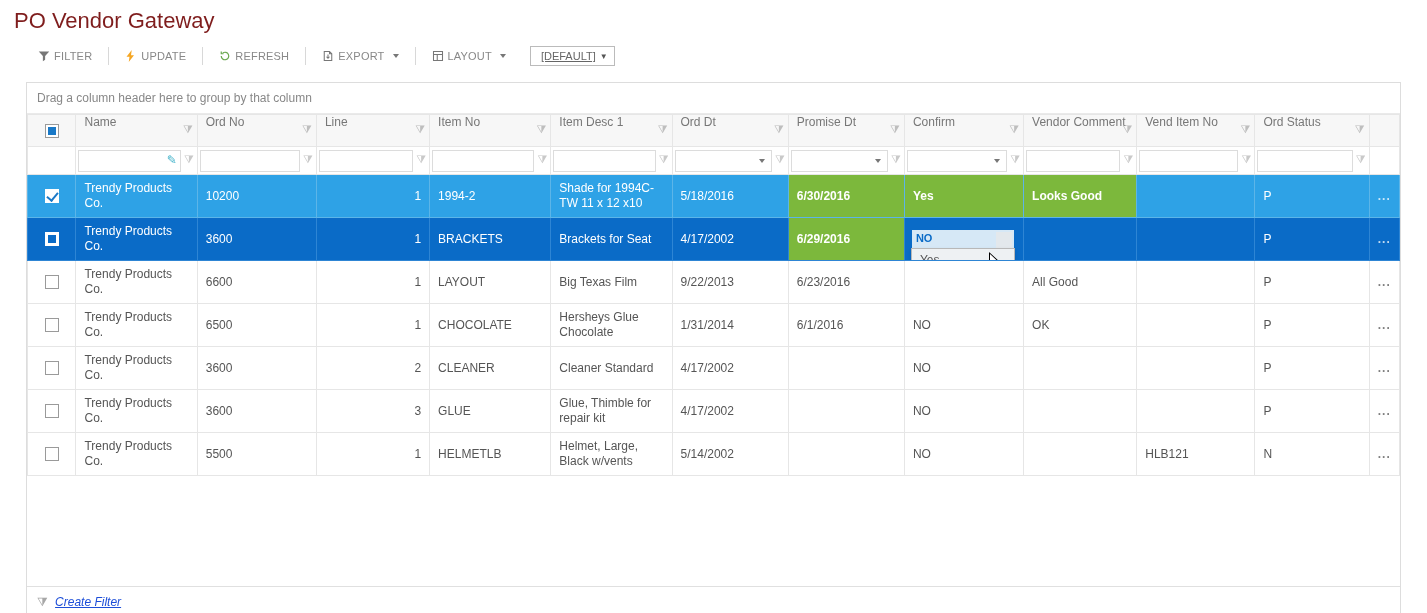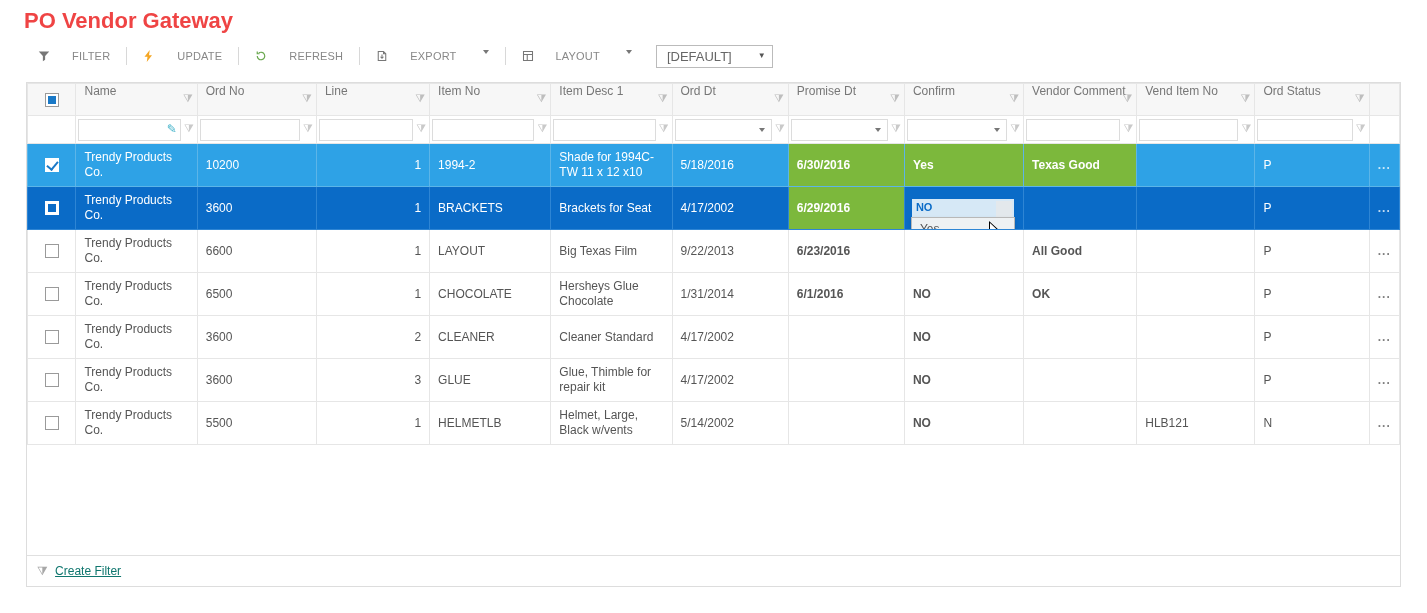--- a/index.html
+++ b/index.html
@@ -7,36 +7,36 @@
     margin: 0;
     padding: 0;
     font-family: "Segoe UI", Arial, sans-serif;
     font-size: 12px;
     color: #555;
     background: #fff;
     width: 1427px;
   }
   .page-title {
     font-size: 22px;
-    font-weight: 700;
-    color: #ef4444;
-    padding: 8px 0 10px 24px;
+    font-weight: 400;
+    color: #7f1d1d;
+    padding: 8px 0 10px 14px;
   }
   .toolbar {
     display: flex;
     align-items: center;
     gap: 0;
     padding: 0 0 14px 26px;
     font-size: 11px;
     color: #888;
   }
   .tbtn {
     display: inline-flex;
-    align-items: flex-start;
-    gap: 22px;
+    align-items: center;
+    gap: 4px;
     padding: 6px 12px;
     cursor: pointer;
     letter-spacing: .2px;
   }
   .tbtn .ico { display: inline-flex; }
   .tsep {
     width: 1px;
     height: 18px;
     background: #d8d8d8;
     margin: 0 4px;
@@ -46,25 +46,26 @@
     display: inline-block;
     border-top: 4px solid #777;
     border-left: 3px solid transparent;
     border-right: 3px solid transparent;
     margin-left: 4px;
     vertical-align: 2px;
   }
   .default-dd {
     margin-left: 12px;
     border: 1px solid #bbb;
-    padding: 3px 40px 3px 10px;
-    font-size: 13px;
+    padding: 3px 18px 3px 10px;
+    font-size: 11px;
     color: #666;
     background: #fff;
     position: relative;
+    text-decoration: underline;
   }
   .default-dd::after {
     content: "▼";
     font-size: 8px;
     position: absolute;
     right: 6px; top: 5px;
     color: #555;
   }
 
   .grid-wrap {
@@ -145,21 +146,21 @@
   }
   .pinch {
     position: absolute; right: 20px; top: 6px;
     color: #3cb0c8; font-size: 12px;
   }
 
   
   tr.data-row td { height: 36px; }
   tr.data-row td .cell { padding: 6px 8px; line-height: 1.25; }
   tr.data-row td.num .cell { text-align: right; }
-  .bold .cell, .bold span { font-weight: 700; }
+  .bold .cell, .bold span { font-weight: 400; }
 
   .chkbox {
     width: 14px; height: 14px; border: 1px solid #9a9a9a; background: #fff;
     display: inline-block; position: relative; margin: auto;
   }
   .chkbox.partial::after {
     content: "";
     position: absolute; left: 2px; top: 2px; right: 2px; bottom: 2px;
     background: #1a79c7;
   }
@@ -223,21 +224,21 @@
   }
 
   .grid-padding { height: 110px; }
 
   .create-filter {
     padding: 8px 10px;
     border-top: 1px solid #e0e0e0;
     font-size: 12px;
   }
   .create-filter .fico { color:#a7a7a7; margin-right:4px; }
-  .create-filter a { color:#0f766e; text-decoration: underline; }
+  .create-filter a { color:#1d4ed8; text-decoration: underline; font-style: italic; }
 
   
   col.c-chk  { width: 48px; }
   col.c-name { width: 120px; }
   col.c-ord  { width: 118px; }
   col.c-line { width: 112px; }
   col.c-item { width: 120px; }
   col.c-desc { width: 120px; }
   col.c-orddt{ width: 115px; }
   col.c-prom { width: 115px; }
@@ -296,20 +297,21 @@
         </svg>
     </span>
     <span>LAYOUT</span>
   </div>
   <div class="default-dd">
     <span>[DEFAULT]</span>
   </div>
 </div>
 
 <div class="grid-wrap">
+  <div class="group-panel">Drag a column header here to group by that column</div>
 
   <table class="grid">
     <colgroup>
       <col class="c-chk">
         <col class="c-name">
         <col class="c-ord">
         <col class="c-line">
       <col class="c-item">
         <col class="c-desc">
         <col class="c-orddt">
@@ -445,21 +447,21 @@
           <td>
             <div class="cell">5/18/2016</div>
           </td>
           <td class="cell-green">
             <div class="cell">6/30/2016</div>
           </td>
           <td class="cell-green">
             <div class="cell">Yes</div>
           </td>
           <td class="cell-green">
-            <div class="cell">Texas Good</div>
+            <div class="cell">Looks Good</div>
           </td>
           <td>
             <div class="cell"></div>
           </td>
           <td>
             <div class="cell">P</div>
           </td>
           <td>
             <div class="row-menu">...</div>
           </td>

